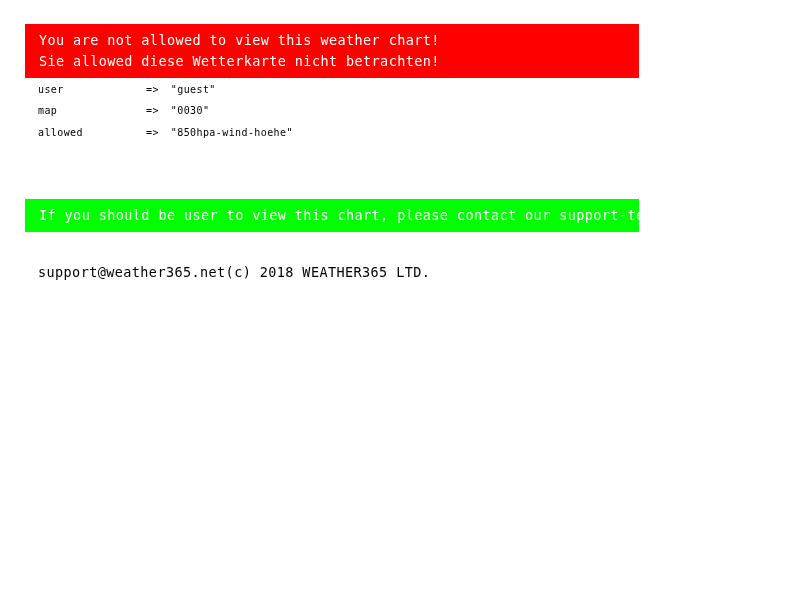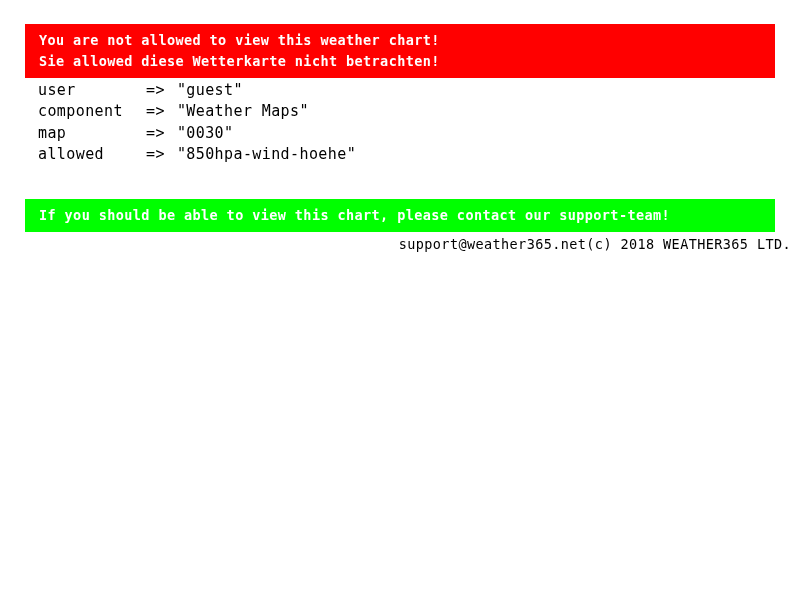--- a/index.html
+++ b/index.html
@@ -16,26 +16,25 @@
     overflow: hidden;
   }
   .page {
     position: relative;
     width: 800px;
     height: 600px;
   }
   .banner {
     position: absolute;
     left: 25px;
-    width: 750px;
+    width: 614px;
     padding: 6px 14px;
     box-sizing: border-box;
     line-height: 21px;
     white-space: nowrap;
-    font-weight: bold;
   }
   .banner-error {
     top: 24px;
     background: #ff0000;
     color: #ffffff;
   }
   .banner-ok {
     top: 199px;
     background: #00ff00;
     color: #ffffff;
@@ -46,42 +45,41 @@
   }
   .params {
     position: absolute;
     left: 38px;
     top: 80px;
     border-collapse: collapse;
   }
   .params td {
     padding: 0 0 1px 0;
     line-height: 20.3px;
-    font-size: 15px;
+    font-size: 10px;
     white-space: nowrap;
     letter-spacing: 0.4px;
   }
   .params td.key {
     padding-right: 8px;
     min-width: 100px;
   }
   .params td.arrow {
     padding-right: 12px;
   }
   .footer {
     position: absolute;
     left: 38px;
-    top: 234px;
+    top: 262px;
     width: 737px;
     display: flex;
-    justify-content: flex-end;
+    justify-content: flex-start;
     line-height: 20px;
     letter-spacing: 0.4px;
     white-space: nowrap;
-    margin-left: 16px;
   }
   a.mail {
     color: #000000;
     text-decoration: none;
   }
 </style>
 </head>
 <body>
 
 <div class="page">
@@ -92,39 +90,34 @@
   </div>
 
   <table class="params">
     <tbody>
       <tr>
         <td class="key">user</td>
         <td class="arrow">=&gt;</td>
         <td class="val">"guest"</td>
       </tr>
       <tr>
-        <td class="key">component</td>
-        <td class="arrow">=&gt;</td>
-        <td class="val">"Weather Maps"</td>
-      </tr>
-      <tr>
         <td class="key">map</td>
         <td class="arrow">=&gt;</td>
         <td class="val">"0030"</td>
       </tr>
       <tr>
         <td class="key">allowed</td>
         <td class="arrow">=&gt;</td>
         <td class="val">"850hpa-wind-hoehe"</td>
       </tr>
     </tbody>
   </table>
 
   <div class="banner banner-ok">
-    <span class="banner-line">If you should be able to view this chart, please contact our support-team!</span>
+    <span class="banner-line">If you should be user to view this chart, please contact our support-team!</span>
   </div>
 
   <div class="footer">
     <a class="mail" href="#">support@weather365.net</a>
     <span>(c) 2018 WEATHER365 LTD.</span>
   </div>
 
 </div>
 
 </body></html>

